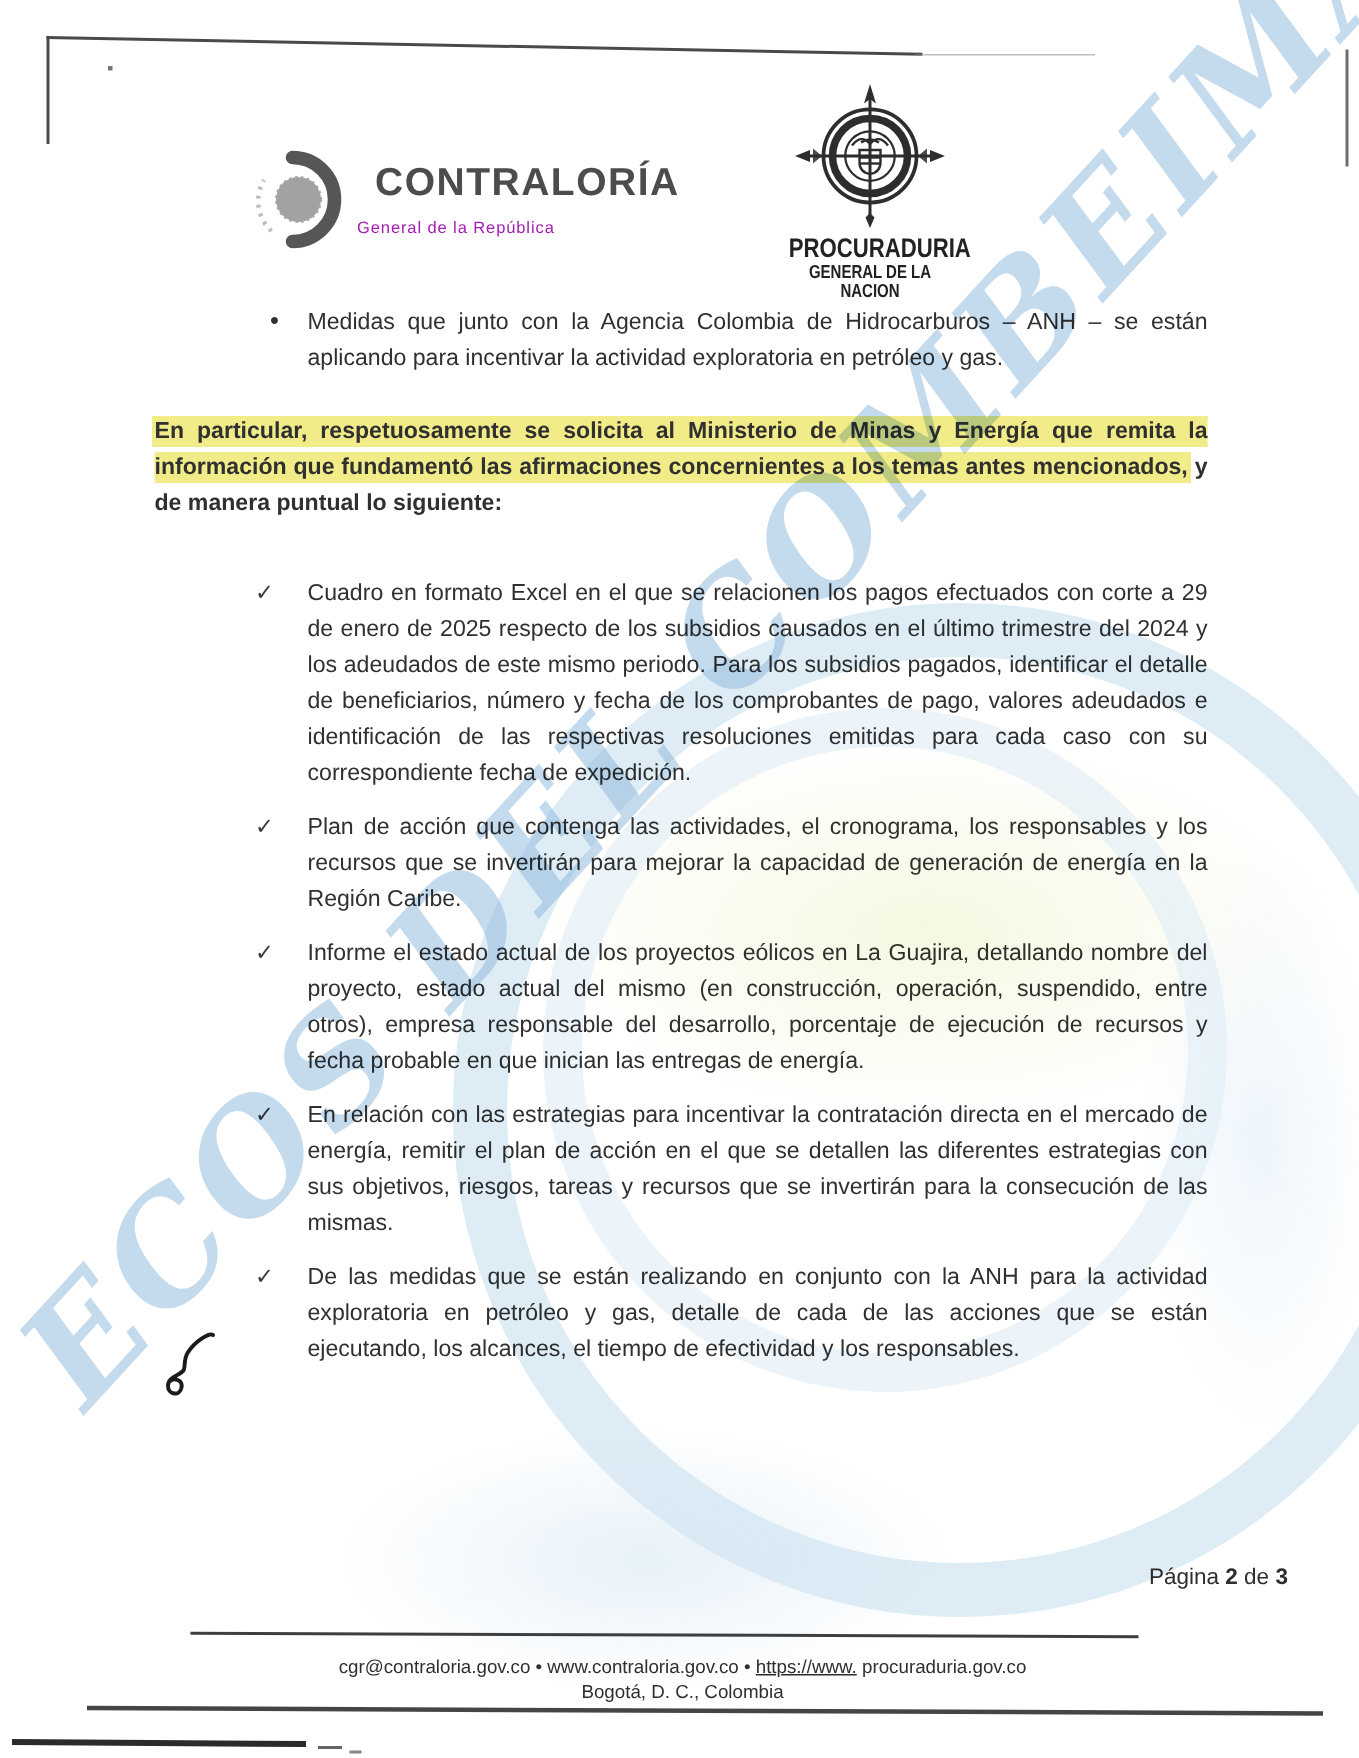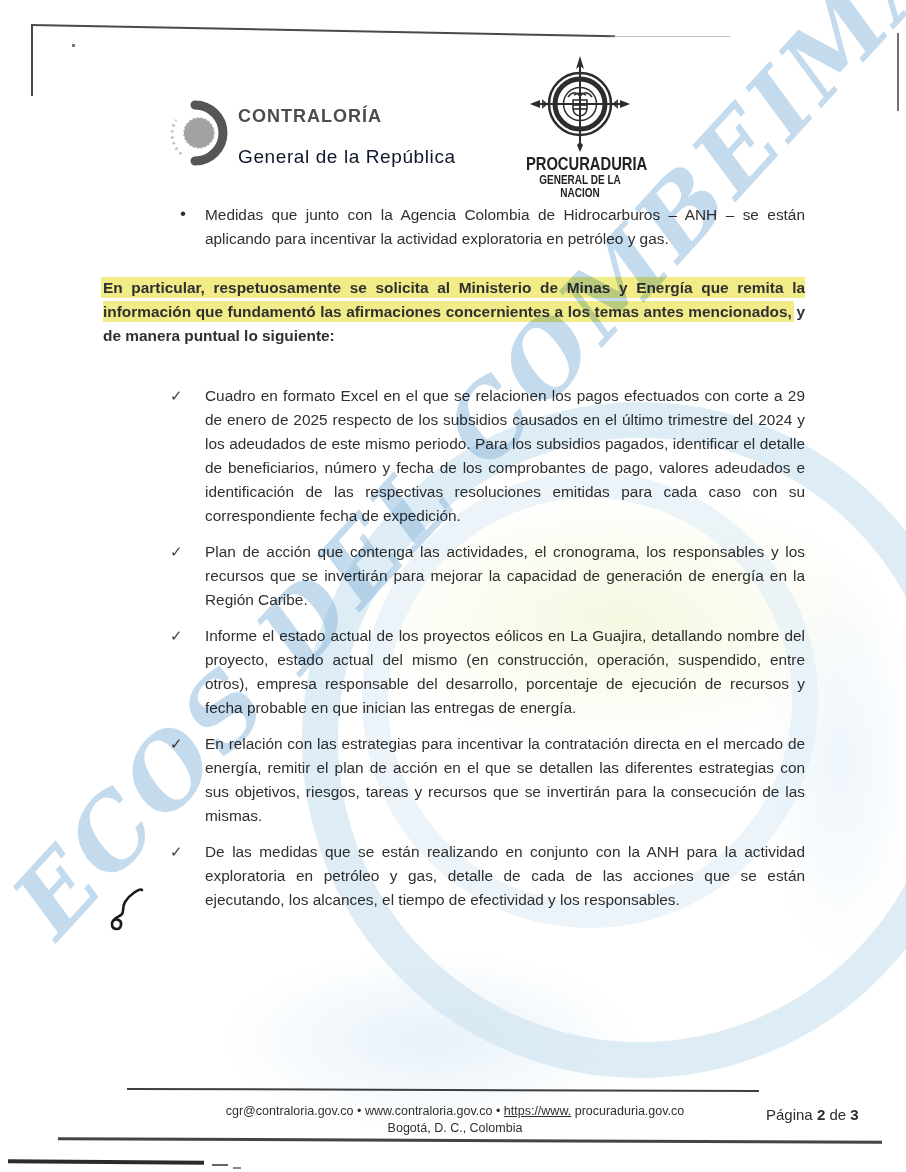--- a/index.html
+++ b/index.html
@@ -16,42 +16,42 @@
   .a-leftstub{left:31px;top:24px;width:2px;height:72px;background:#4a4a4a;}
   .a-dot{left:72px;top:44px;width:3px;height:3px;background:#777;}
   .a-rightline{left:897px;top:33px;width:2px;height:78px;background:#707070;}
   .a-bottomthick{left:8px;top:1160px;width:196px;height:4px;background:#2b2b2b;transform:rotate(0.4deg);}
   .a-bottomdash1{left:212px;top:1164px;width:16px;height:2px;background:#666;}
   .a-bottomdash2{left:233px;top:1167px;width:8px;height:2px;background:#888;}
 
   
   .contraloria{position:absolute;left:166px;top:94px;}
   .contraloria .logotext{position:absolute;left:72px;top:12px;width:240px;}
-  .contraloria .title{font-size:18px;font-weight:bold;color:#4c4c4c;letter-spacing:1px;}
-  .contraloria .subtitle{font-size:19px;color:#0f172a;letter-spacing:.6px;margin-top:19px;}
+  .contraloria .title{font-size:26px;font-weight:bold;color:#4c4c4c;letter-spacing:1px;margin-left:12px;}
+  .contraloria .subtitle{font-size:11px;color:#a21caf;letter-spacing:.6px;margin-top:9px;}
 
   .procuraduria{position:absolute;left:514px;top:56px;width:132px;text-align:center;}
   .procuraduria .ptitle{font-size:18px;font-weight:bold;color:#222;transform:scaleX(.82);transform-origin:center;letter-spacing:0;line-height:17px;font-family:"Liberation Sans",sans-serif;}
   .procuraduria .psubtitle{font-size:12.5px;font-weight:bold;color:#222;transform:scaleX(.80);transform-origin:center;line-height:13px;margin-top:1px;}
 
   
   .doc-body{position:absolute;left:103px;top:203px;width:702px;font-size:15.4px;line-height:24px;color:#303030;}
   .bullet-item{position:relative;padding-left:102px;text-align:justify;margin-bottom:25px;}
   .bullet-marker{position:absolute;left:77px;top:-1px;font-size:17px;}
   .request{ text-align:justify;margin-bottom:36px;font-weight:bold;}
   .hl{background:#f1ec88;box-shadow:0 0 0 2px #f1ec88;}
   .check-item{position:relative;padding-left:102px;text-align:justify;margin-bottom:12px;}
   .check-marker{position:absolute;left:67px;top:0;font-size:15px;color:#3c3c3c;}
 
   
   .penmark{position:absolute;left:96px;top:876px;}
 
   
   .f-rule-top{position:absolute;left:127px;top:1089px;width:632px;height:2px;background:#3f3f3f;transform:rotate(0.2deg);}
-  .page-label{position:absolute;left:766px;top:1106px;font-size:15px;color:#2e2e2e;white-space:nowrap;}
+  .page-label{position:absolute;left:766px;top:1043px;font-size:15px;color:#2e2e2e;white-space:nowrap;}
   .page-label b{font-weight:bold;}
   .f-contact{position:absolute;left:130px;top:1104px;width:650px;text-align:center;font-size:12.5px;color:#2f2f2f;}
   .f-contact .u{text-decoration:underline;}
   .f-city{position:absolute;left:130px;top:1121px;width:650px;text-align:center;font-size:12.5px;color:#2f2f2f;}
   .f-rule-bottom{position:absolute;left:58px;top:1139px;width:824px;height:3px;background:#454545;transform:rotate(0.25deg);}
 
   
   .wm-layer{position:absolute;inset:0;pointer-events:none;mix-blend-mode:multiply;z-index:9;}
   .wm-text{
     position:absolute;left:35px;top:862px;

